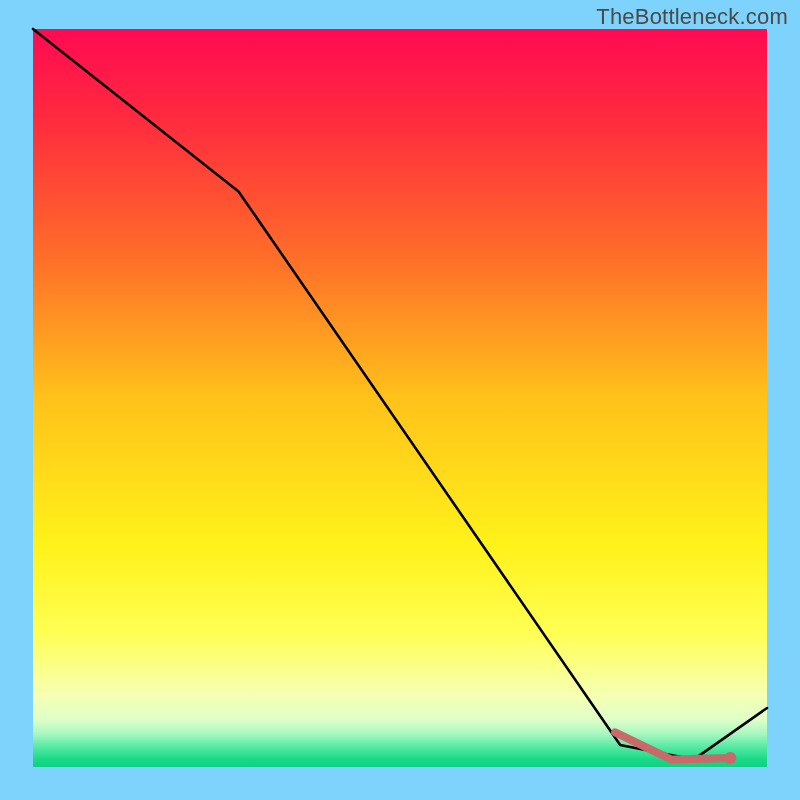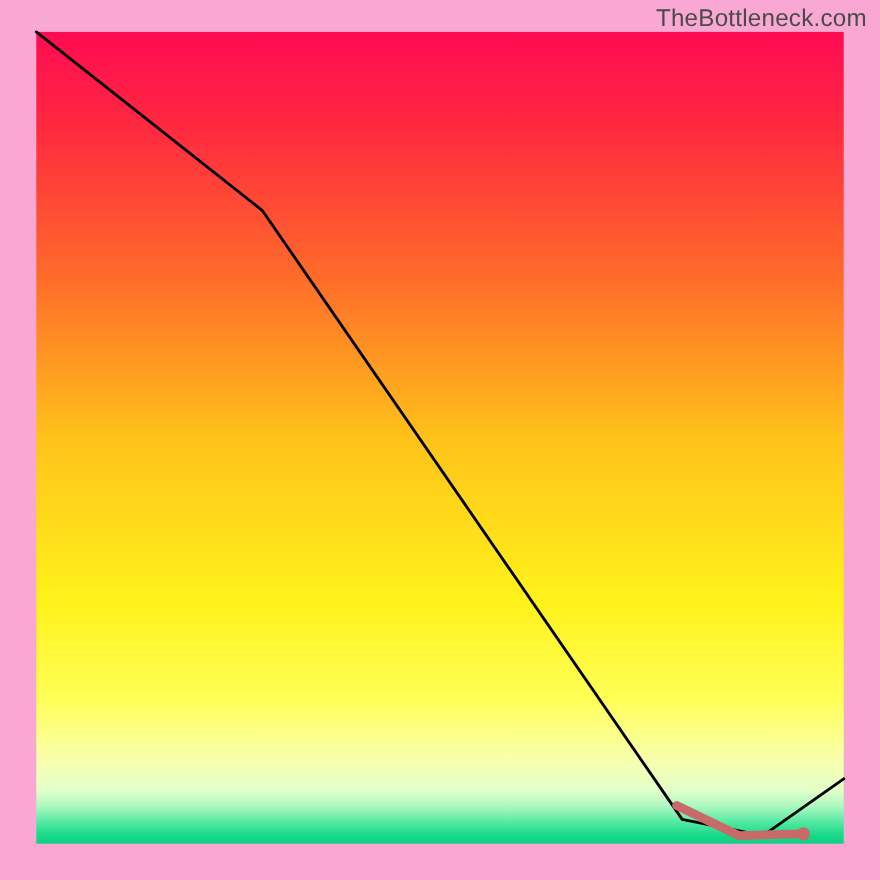--- a/index.html
+++ b/index.html
@@ -7,21 +7,21 @@
     padding: 0;
     width: 800px;
     height: 800px;
     background: #000;
     overflow: hidden;
   }
   .stage {
     position: relative;
     width: 800px;
     height: 800px;
-    background: #f9a8d4;
+    background: #7dd3fc;
   }
   .watermark {
     position: absolute;
     top: 4px;
     right: 12px;
     font-family: Arial, Helvetica, sans-serif;
     font-size: 22px;
     letter-spacing: 0.2px;
     color: #4a4a4a;
     font-weight: 500;

